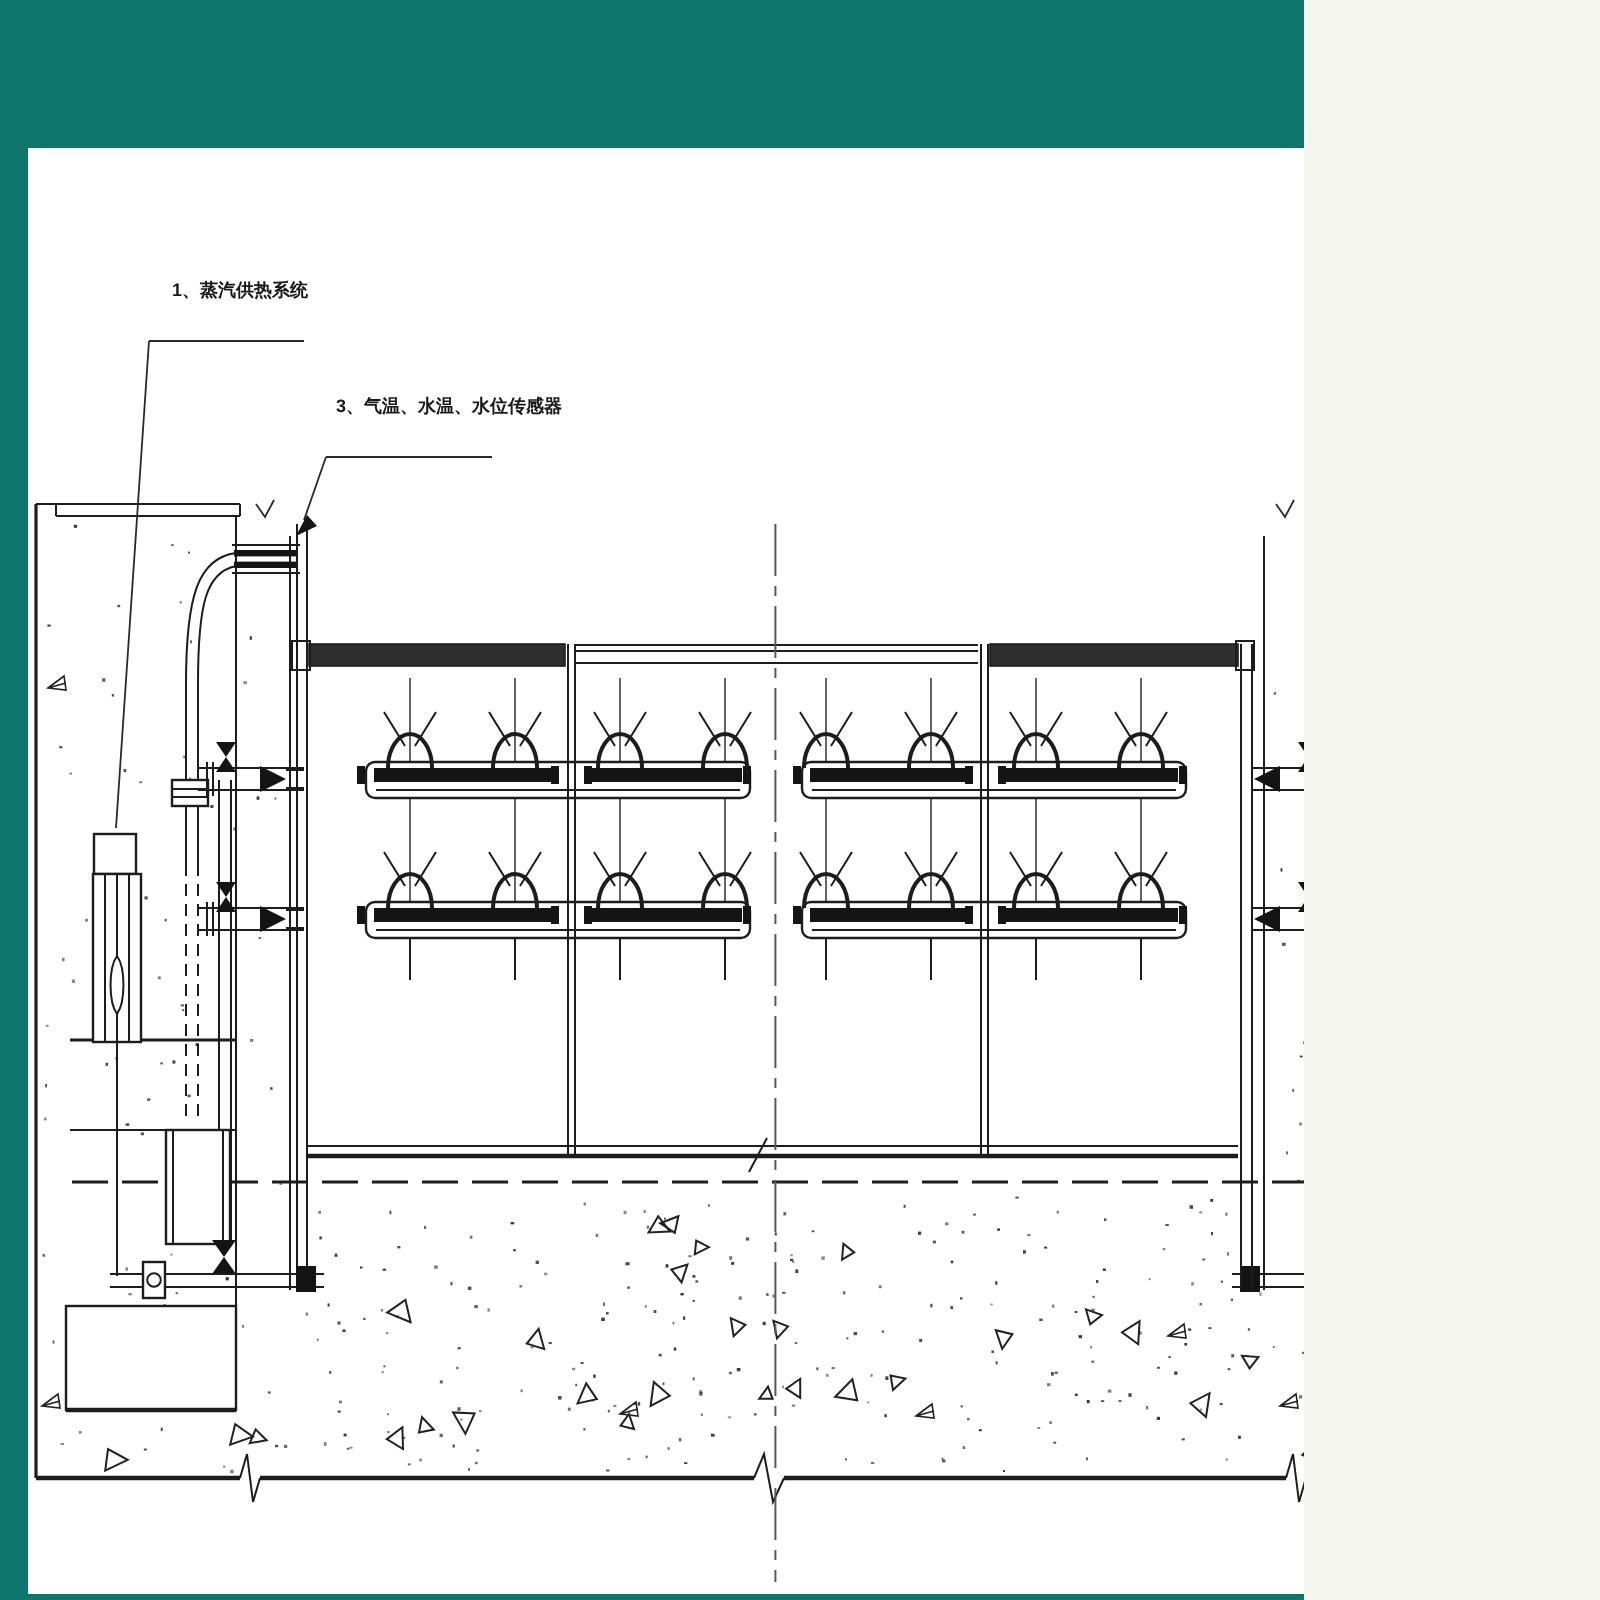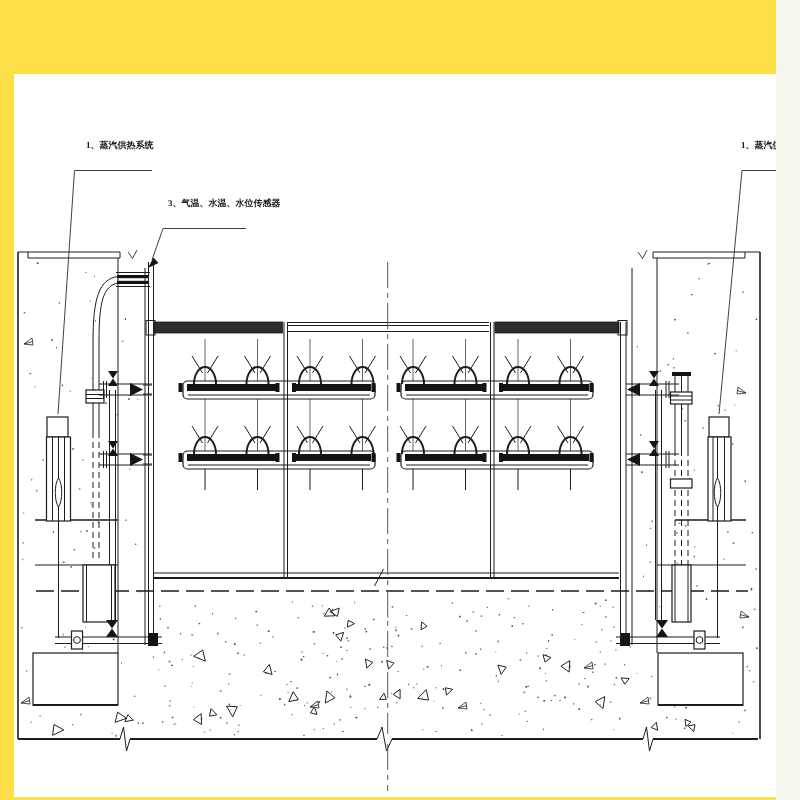--- a/index.html
+++ b/index.html
@@ -1,17 +1,17 @@
 <!DOCTYPE html>
 <html><head>
 <meta charset="utf-8">
 <style>
   html,body{margin:0;padding:0;background:#f5f6ee;}
-  .page{position:relative;width:776px;height:800px;background:#fde047;overflow:hidden;
-        font-family:Liberation Serif, serif;}
+  .page{position:relative;width:652px;height:800px;background:#0f766e;overflow:hidden;
+        font-family:Liberation Sans, sans-serif;}
   svg{position:absolute;left:0;top:0;}
   .paper{fill:#ffffff;}
   .ln{stroke:#1d1d1d;stroke-width:1;fill:none;}
   .ln15{stroke:#1d1d1d;stroke-width:1.6;fill:none;}
   .ln2{stroke:#1d1d1d;stroke-width:2.2;fill:none;}
   .thinl{stroke:#555;stroke-width:0.9;fill:none;}
   .thinl2{stroke:#2a2a2a;stroke-width:0.9;fill:none;}
   .dash{stroke-dasharray:6 4;}
   .longdash{stroke-dasharray:18 7;stroke-width:1.4;}
   .cl{stroke:#5a5a5a;stroke-width:1;fill:none;stroke-dasharray:26 5 5 5;}

